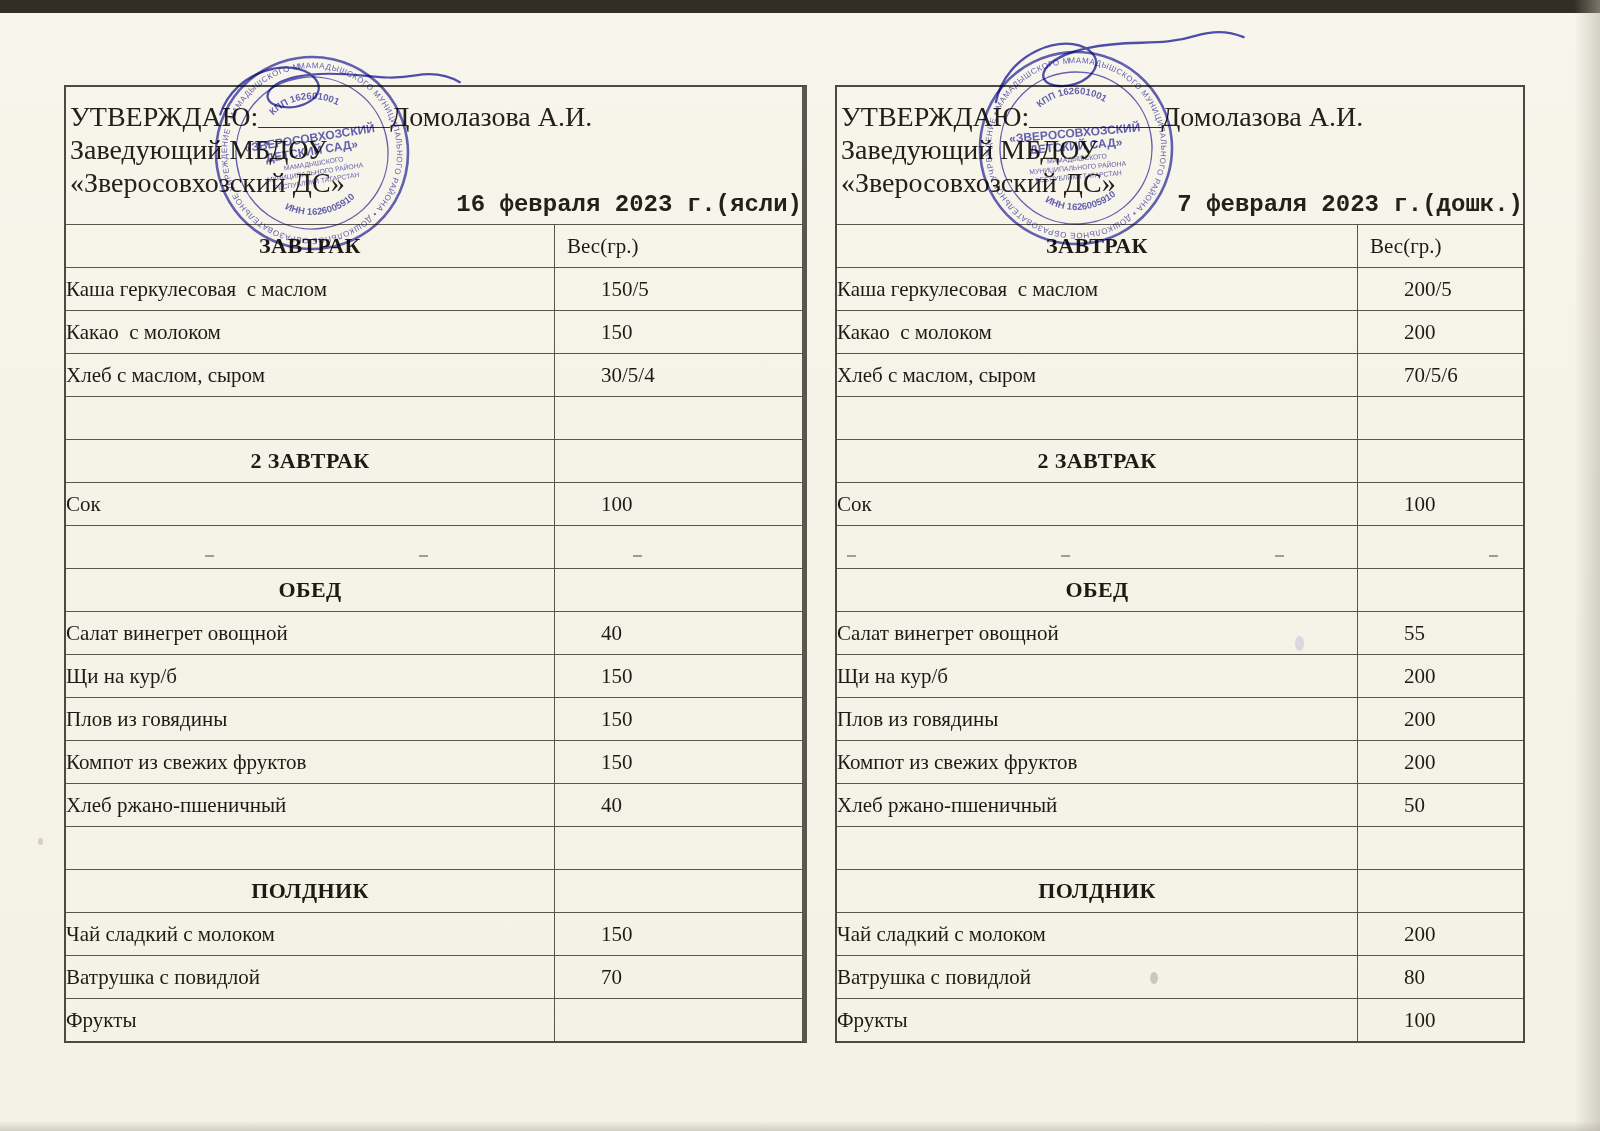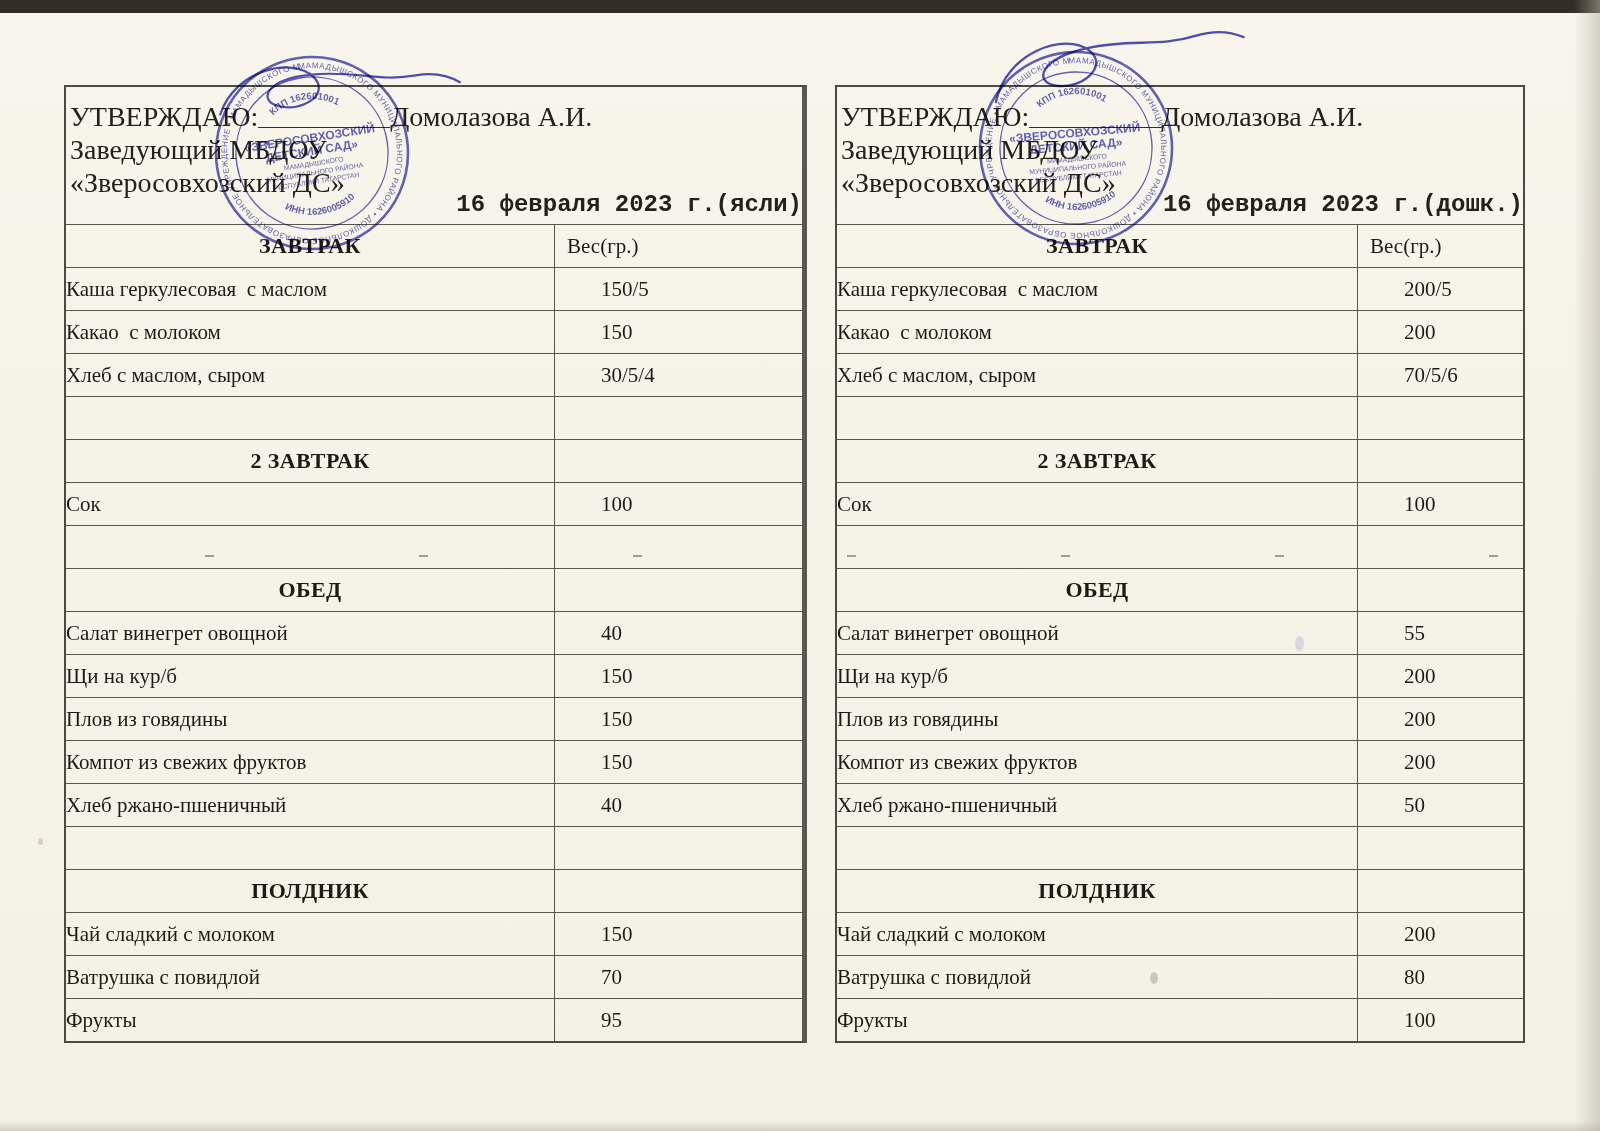--- a/index.html
+++ b/index.html
@@ -141,31 +141,30 @@
         <div class="row item">
           <div class="cell cell-item">Чай сладкий с молоком</div>
           <div class="cell cell-weight">150</div>
         </div>
         <div class="row item">
           <div class="cell cell-item">Ватрушка с повидлой</div>
           <div class="cell cell-weight">70</div>
         </div>
         <div class="row item">
           <div class="cell cell-item">Фрукты</div>
-          <div class="cell cell-weight">95</div>
         </div>
       </div>
   </div>
 
   <div class="menu-card card-right">
     <div class="card-header">
       <div class="hline approve-line"><span>УТВЕРЖДАЮ:</span><span class="sig-underline"></span><span>Домолазова А.И.</span></div>
       <div class="hline head-line1">Заведующий МБДОУ</div>
       <div class="hline head-line2">«Зверосовхозский ДС»</div>
-      <div class="card-title">16 февраля 2023 г.(дошк.)</div>
+      <div class="card-title">7 февраля 2023 г.(дошк.)</div>
     </div>
     <div class="rows" id="rows-1">
         <div class="row head">
           <div class="cell cell-item">ЗАВТРАК</div>
           <div class="cell cell-weight">Вес(гр.)</div>
         </div>
         <div class="row item">
           <div class="cell cell-item">Каша геркулесовая  с маслом</div>
           <div class="cell cell-weight">200/5</div>
         </div>

